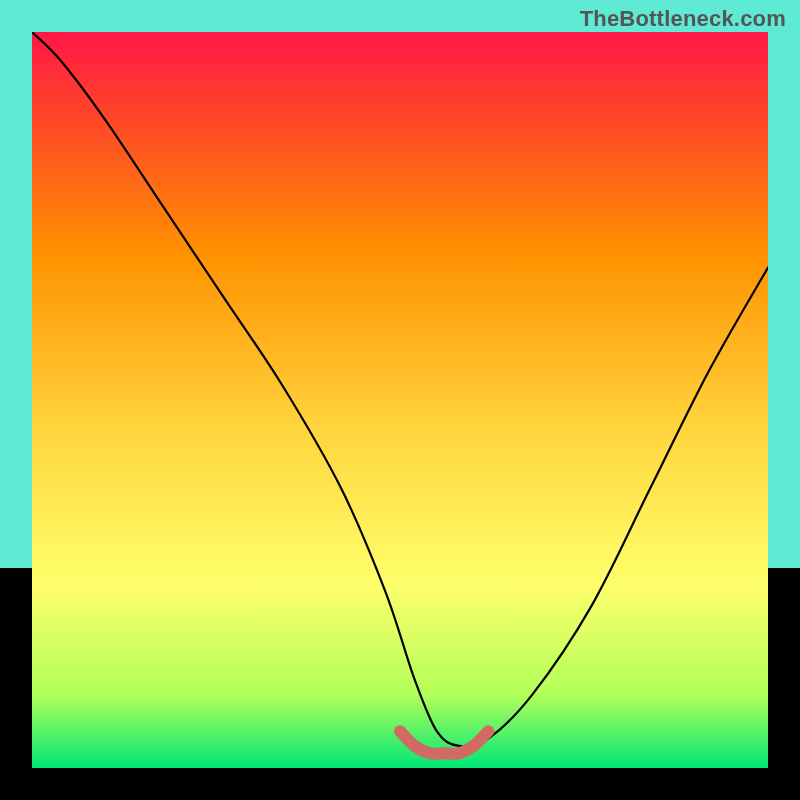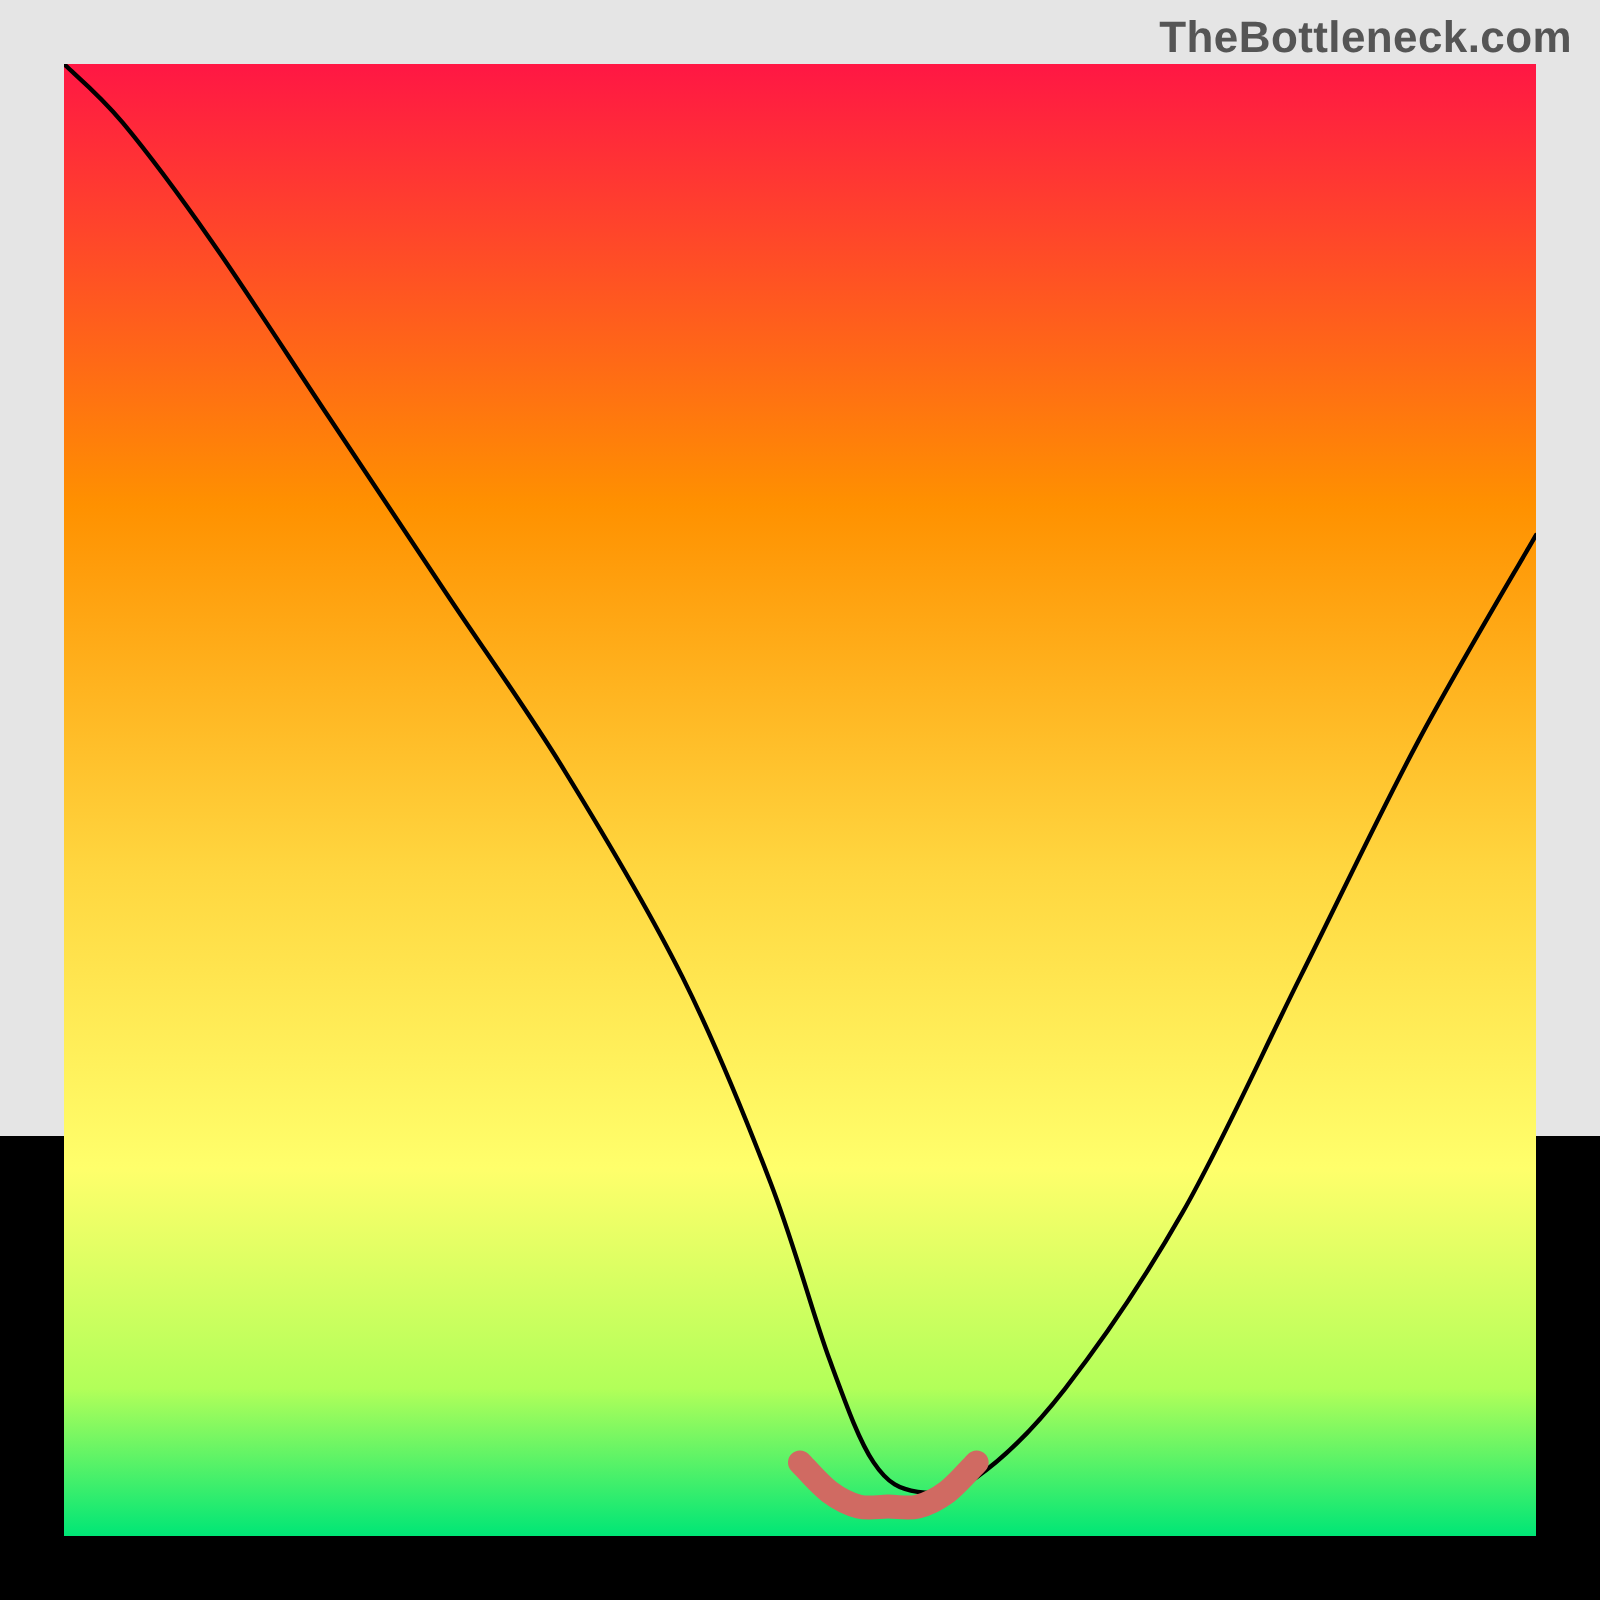--- a/index.html
+++ b/index.html
@@ -8,21 +8,21 @@
     width: 800px;
     height: 800px;
     background: #000;
     font-family: Arial, Helvetica, sans-serif;
     overflow: hidden;
   }
   .frame {
     position: relative;
     width: 800px;
     height: 568px;
-    background: #e5e5e5;
+    background: #5eead4;
   }
   .watermark {
     position: absolute;
     top: 6px;
     right: 14px;
     color: #555;
     font-size: 22px;
     font-weight: 600;
     letter-spacing: 0.2px;
     z-index: 3;

